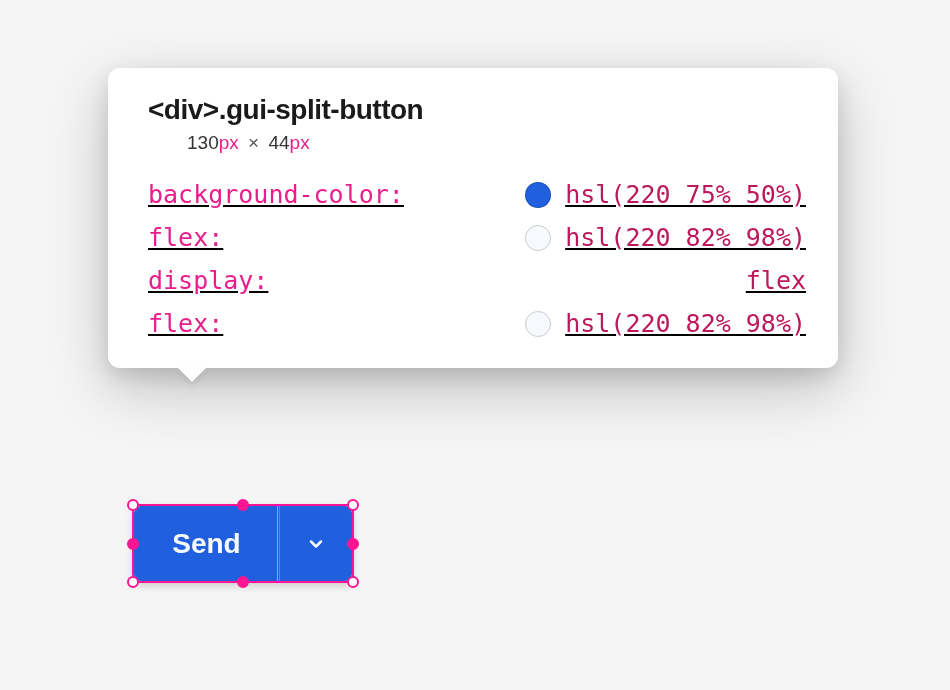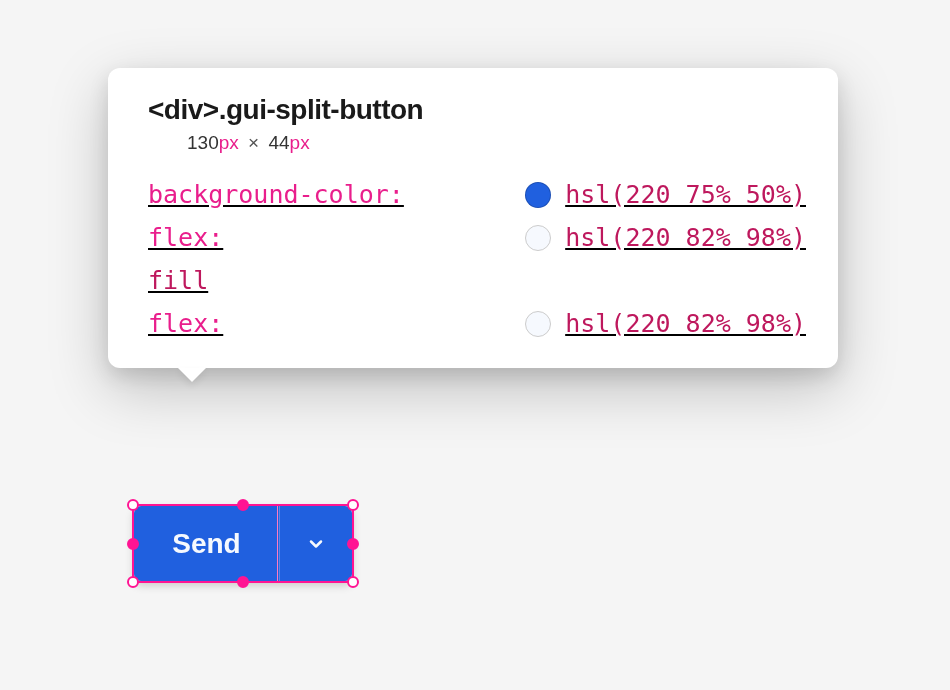--- a/index.html
+++ b/index.html
@@ -222,22 +222,23 @@
 
     <div class="prop-row">
       <span class="prop-name">flex:</span>
       <span class="prop-value-wrap">
         <span class="color-swatch swatch-light"></span>
         <span class="prop-value">hsl(220 82% 98%)</span>
       </span>
     </div>
 
     <div class="prop-row">
-      <span class="prop-value-wrap">
-        <span class="prop-value">fill</span>
+      <span class="prop-name">display:</span>
+      <span class="prop-value-wrap">
+        <span class="prop-value">flex</span>
       </span>
     </div>
 
     <div class="prop-row">
       <span class="prop-name">flex:</span>
       <span class="prop-value-wrap">
         <span class="color-swatch swatch-light"></span>
         <span class="prop-value">hsl(220 82% 98%)</span>
       </span>
     </div>

